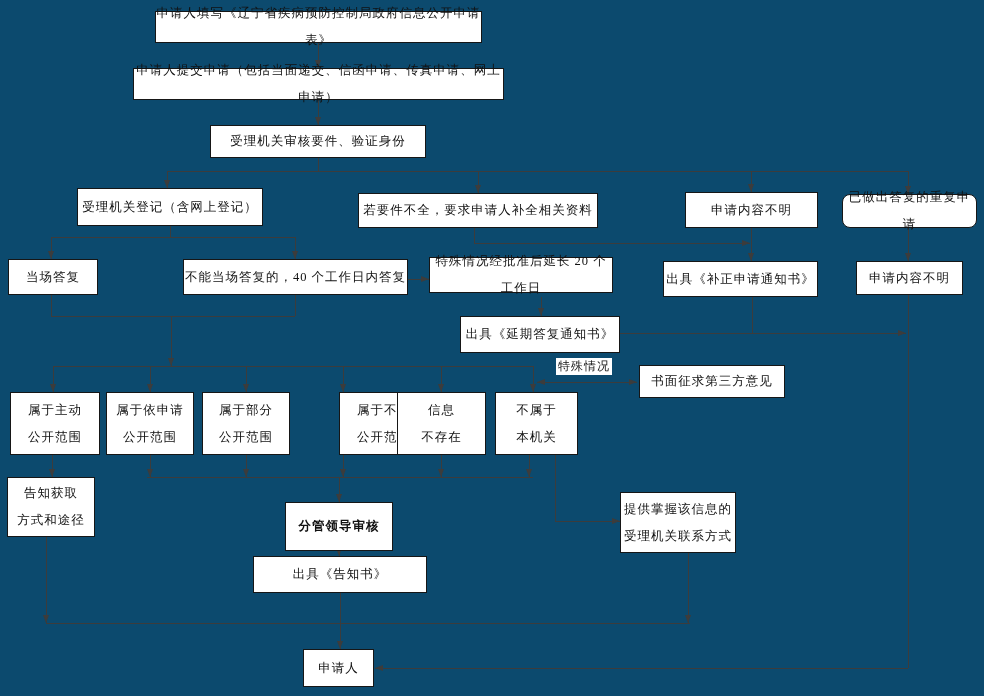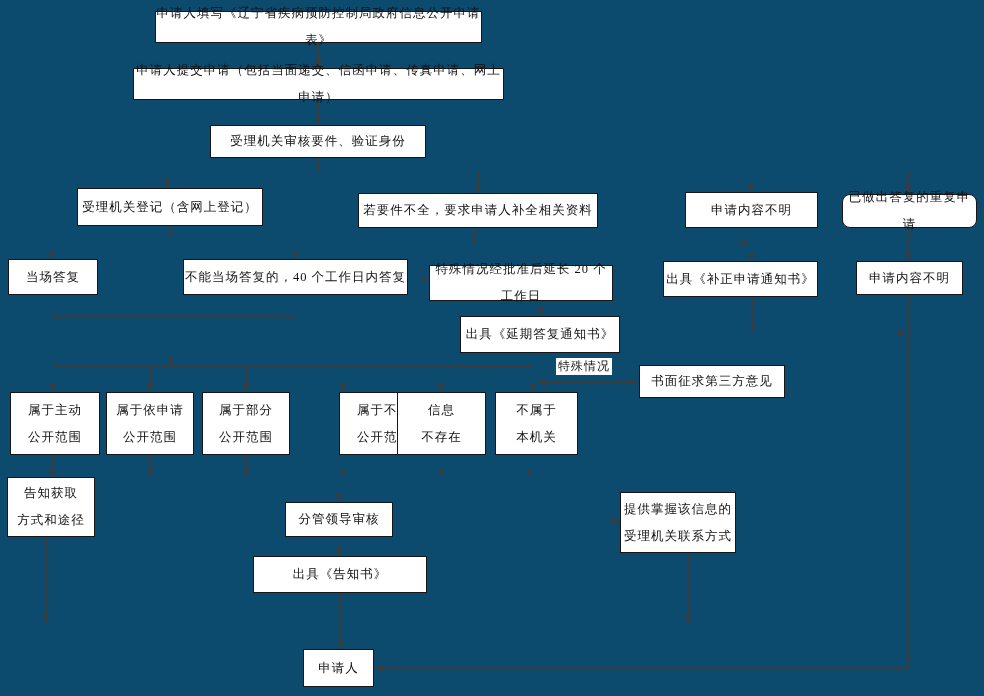--- a/index.html
+++ b/index.html
@@ -50,40 +50,40 @@
 <div id="canvas">
     <div class="node" style="left: 155px; top: 11px; width: 327px; height: 32px;">申请人填写《辽宁省疾病预防控制局政府信息公开申请表》</div>
     <div class="node" style="left: 133px; top: 68px; width: 371px; height: 32px;">申请人提交申请（包括当面递交、信函申请、传真申请、网上申请）</div>
     <div class="node" style="left: 210px; top: 125px; width: 216px; height: 33px;">受理机关审核要件、验证身份</div>
     <div class="node" style="left: 77px; top: 188px; width: 186px; height: 38px;">受理机关登记（含网上登记）</div>
     <div class="node" style="left: 358px; top: 193px; width: 240px; height: 35px;">若要件不全，要求申请人补全相关资料</div>
     <div class="node" style="left: 685px; top: 192px; width: 133px; height: 36px;">申请内容不明</div>
     <div class="node" style="left: 842px; top: 194px; width: 135px; height: 34px; border-radius: 8px;">已做出答复的重复申请</div>
     <div class="node" style="left: 8px; top: 259px; width: 90px; height: 36px;">当场答复</div>
     <div class="node" style="left: 183px; top: 259px; width: 225px; height: 36px;">不能当场答复的，40 个工作日内答复</div>
-    <div class="node" style="left: 429px; top: 265px; width: 184px; height: 36px;">特殊情况经批准后延长 20 个工作日</div>
+    <div class="node" style="left: 429px; top: 257px; width: 184px; height: 36px;">特殊情况经批准后延长 20 个工作日</div>
     <div class="node" style="left: 663px; top: 261px; width: 155px; height: 36px;">出具《补正申请通知书》</div>
     <div class="node" style="left: 856px; top: 261px; width: 107px; height: 34px;">申请内容不明</div>
     <div class="node" style="left: 460px; top: 316px; width: 160px; height: 37px;">出具《延期答复通知书》</div>
     <div class="node" style="left: 639px; top: 365px; width: 146px; height: 33px;">书面征求第三方意见</div>
     <div class="node" style="left: 10px; top: 392px; width: 90px; height: 63px;">属于主动
 公开范围</div>
     <div class="node" style="left: 106px; top: 392px; width: 88px; height: 63px;">属于依申请
 公开范围</div>
     <div class="node" style="left: 202px; top: 392px; width: 88px; height: 63px;">属于部分
 公开范围</div>
     <div class="node" style="left: 298px; top: 392px; width: 90px; height: 63px; margin-left: 41px;">属于不予
 公开范围</div>
     <div class="node" style="left: 397px; top: 392px; width: 89px; height: 63px;">信息
 不存在</div>
     <div class="node" style="left: 495px; top: 392px; width: 83px; height: 63px;">不属于
 本机关</div>
     <div class="node" style="left: 7px; top: 477px; width: 88px; height: 60px;">告知获取
 方式和途径</div>
-    <div class="node" style="left: 285px; top: 502px; width: 108px; height: 35px;">分管领导审核</div>
+    <div class="node" style="left: 285px; top: 502px; width: 108px; height: 49px; font-weight: bold;">分管领导审核</div>
     <div class="node" style="left: 253px; top: 556px; width: 174px; height: 37px;">出具《告知书》</div>
     <div class="node" style="left: 620px; top: 492px; width: 116px; height: 61px;">提供掌握该信息的
 受理机关联系方式</div>
     <div class="node" style="left: 303px; top: 649px; width: 71px; height: 38px;">申请人</div>
     <div class="line" style="left: 318px; top: 43px; width: 1px; height: 25px;"></div>
     <div class="arrow arrow-down" style="left: 314.5px; top: 60px;"></div>
     <div class="line" style="left: 318px; top: 100px; width: 1px; height: 25px;"></div>
     <div class="arrow arrow-down" style="left: 314.5px; top: 117px;"></div>
     <div class="line" style="left: 318px; top: 158px; width: 1px; height: 13px;"></div>
     <div class="line" style="left: 167px; top: 171px; width: 741px; height: 1px;"></div>

